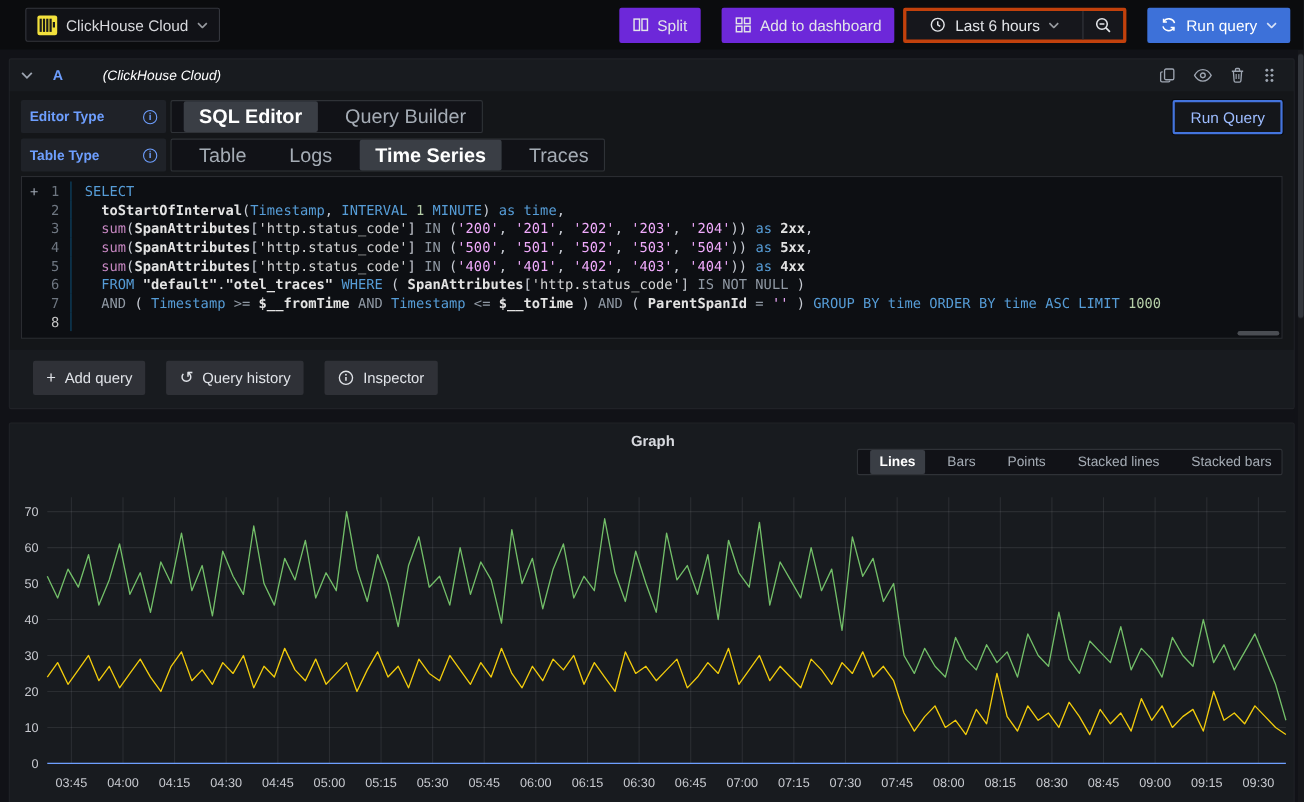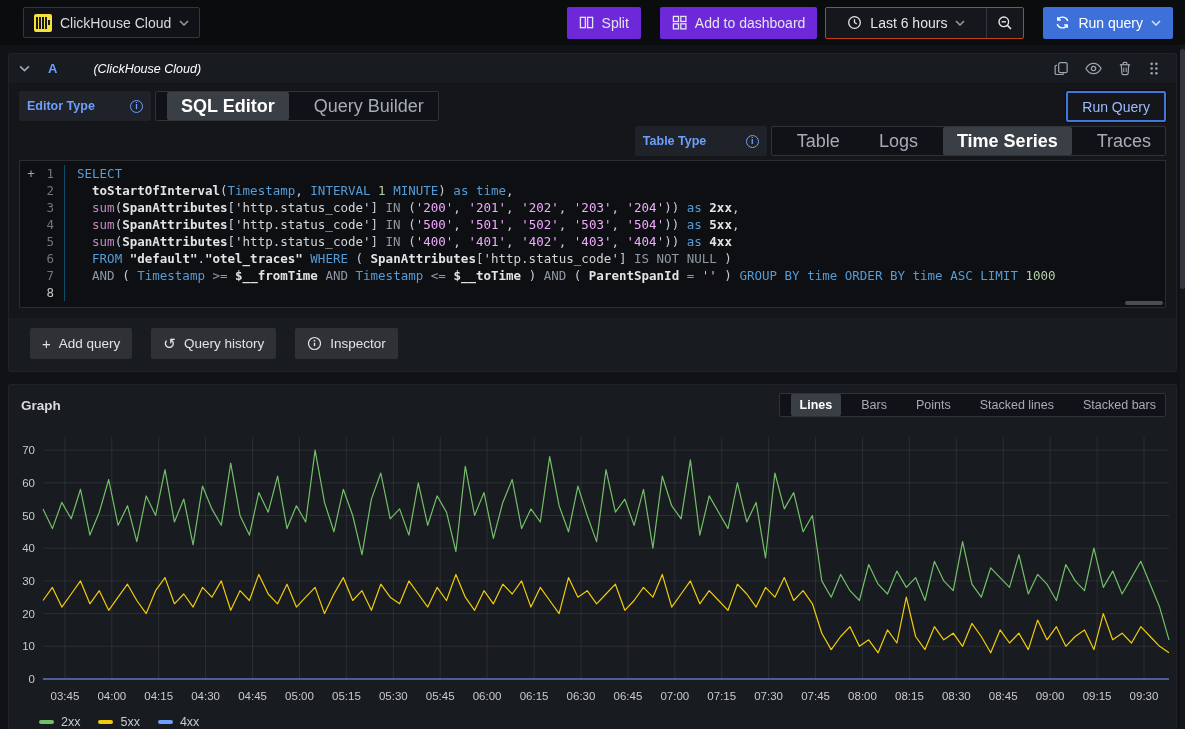--- a/index.html
+++ b/index.html
@@ -15,37 +15,37 @@
   .topbar { height:45px; background:#0b0c0e; display:flex; align-items:center; padding:0 12px; }
   .ds-picker { display:flex; align-items:center; gap:8px; height:31px; padding:0 10px;
     border:1px solid #34363d; border-radius:2px; background:#111217; color:#d8d9dd; font-size:14px; font-weight:500;}
   .ch-logo { width:18px; height:18px; background:#f3e13c; border-radius:2px; display:flex; align-items:center; justify-content:center; gap:1px; }
   .ch-logo i { display:block; width:2px; height:12px; background:#1b1b1b; }
   .ch-logo i.short { height:5px; align-self:center; }
   .chev { opacity:.8; }
   .topbar-right { margin-left:auto; display:flex; align-items:center; gap:8px; }
   .tb-btn { display:flex; align-items:center; gap:8px; height:32px; padding:0 12px;
     background:#6d28d9; border-radius:2px; color:#e3e5e9; font-size:14px; font-weight:500; }
-  .tb-group { display:flex; align-items:stretch; height:32px; border:1px solid #c2410c; border-radius:2px; background:#16171c; }
+  .tb-group { display:flex; align-items:stretch; height:32px; border:3px solid #c2410c; border-radius:2px; background:#16171c; }
   .tb-group .seg { display:flex; align-items:center; gap:8px; padding:0 10px; color:#e3e5e9; font-size:14px; font-weight:500; }
   .tb-group .seg + .seg { border-left:1px solid #34363d; }
   .primary-btn { display:flex; align-items:center; gap:8px; height:32px; padding:0 12px;
     background:#3d71d9; border-radius:2px; color:#ffffff; font-size:14px; font-weight:500; }
   .icon { flex:none; }
 
   
   .panel { margin:8px; background:#181b1f; border:1px solid #202227; border-radius:2px; }
 
   .q-header { display:flex; align-items:center; gap:10px; padding:7px 10px; }
   .q-ref { color:#6e9fff; font-weight:700; font-size:13px; margin-left:8px; }
   .q-hint { color:#ffffff; font-style:italic; font-size:12.5px; margin-left:26px; }
   .q-icons { margin-left:auto; display:flex; align-items:center; gap:16px; color:#9da5b1; padding-right:6px; }
 
   .q-body { background:#141619; padding:8px 10px 10px 10px; }
-  .form-row { display:flex; align-items:stretch; gap:4px; margin-bottom:4px;justify-content:flex-end; }
+  .form-row { display:flex; align-items:stretch; gap:4px; margin-bottom:4px; }
   .inline-label { display:flex; align-items:center; gap:8px; width:132px; padding:0 8px; height:30px;
     background:#1f2228; border-radius:2px; color:#6e9fff; font-size:12.5px; font-weight:600; }
   .info-i { width:13px; height:13px; border:1px solid #6e9fff; border-radius:50%; font-size:9px; line-height:11px;
     text-align:center; font-style:normal; font-weight:700; color:#6e9fff; margin-left:auto; }
   .radio-group { display:flex; align-items:center; height:30px; border:1px solid #2f3237; border-radius:2px; background:#111217; padding:0; }
   .radio-opt { height:100%; padding:0 14px; color:#a5acb5; font-size:18px; border-radius:2px; }
   .radio-opt.active { background:#3a3e45; color:#ffffff; font-weight:700; }
   .spacer { flex:1; }
   .runquery-btn { height:31px; padding:0 14px; border:2px solid #4474dd; border-radius:2px;
     background:#14161a; color:#9dbcff; font-size:14px; font-weight:500; box-shadow:0 0 0 1px #0a0b0d; }
@@ -68,21 +68,21 @@
   .tok-d { color:#c8ccd4; }
   .hscroll-thumb { position:absolute; right:2px; bottom:2px; width:38px; height:4px; background:#4a4d53; border-radius:2px; }
 
   .q-actions { display:flex; align-items:center; gap:8px; padding:10px 10px 12px 10px; }
   .sec-btn { display:flex; align-items:center; gap:8px; height:31px; padding:0 12px;
     background:#2f3137; border-radius:2px; color:#e0e3e8; font-size:13.5px; font-weight:500; }
   .sec-btn .glyph { font-size:15px; line-height:1; }
 
   
   .graph-panel { margin-top:12px; }
-  .g-header { display:flex; align-items:center; padding:8px 10px 6px 12px; }
+  .g-header { display:flex; align-items:center; padding:8px 10px 6px 12px;flex-direction:column; }
   .g-title { font-size:13.5px; font-weight:600; color:#d8dadf; }
   .g-style-group { margin-left:auto; display:flex; align-items:center; height:24px; border:1px solid #2f3237; border-radius:2px; }
   .g-style-group .radio-opt { padding:0 9px; font-size:12.5px; height:100%; }
   .chart-wrap { padding:2px 6px 0 4px; }
   .ax { font-family:"Liberation Sans", sans-serif; font-size:11.5px; fill:#c8cad0; }
   .grid { stroke:rgba(204,204,220,0.10); stroke-width:1; }
   .legend { display:flex; align-items:center; gap:18px; padding:0 0 10px 30px; }
   .legend-item { display:flex; align-items:center; gap:7px; font-size:12.5px; color:#c8cad0; cursor:pointer; }
   .legend-swatch { width:15px; height:4px; border-radius:2px; }
 

